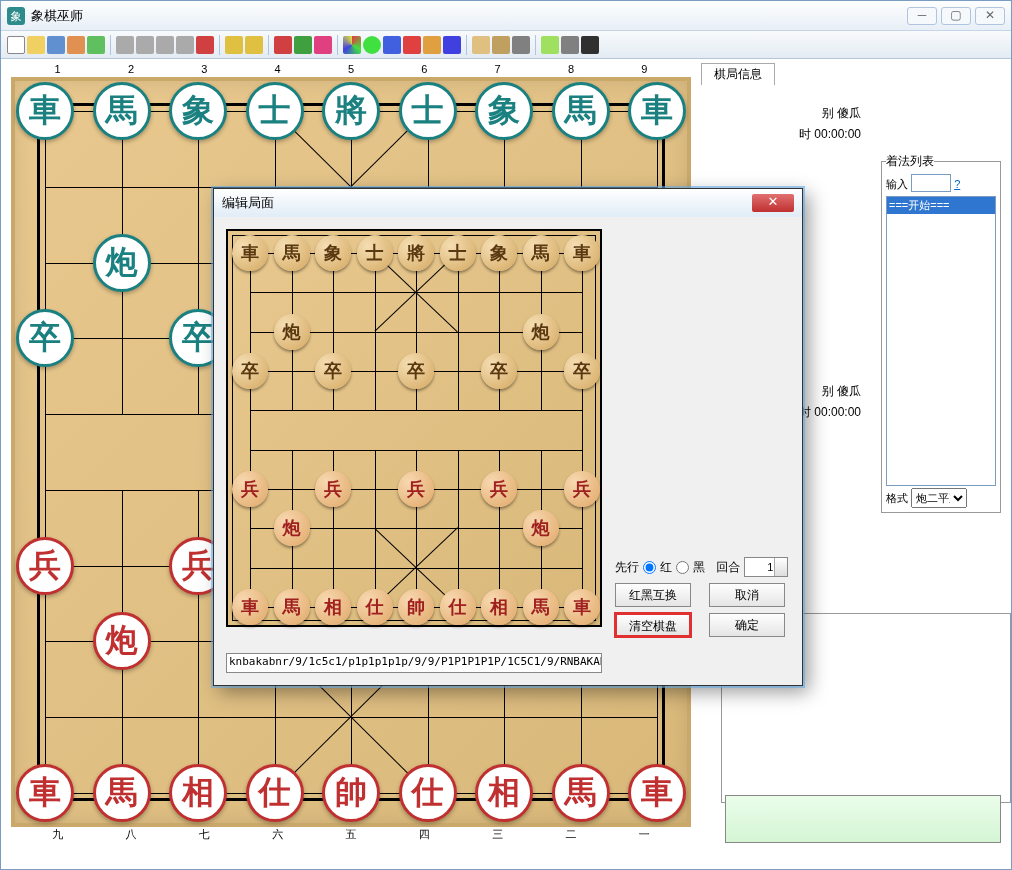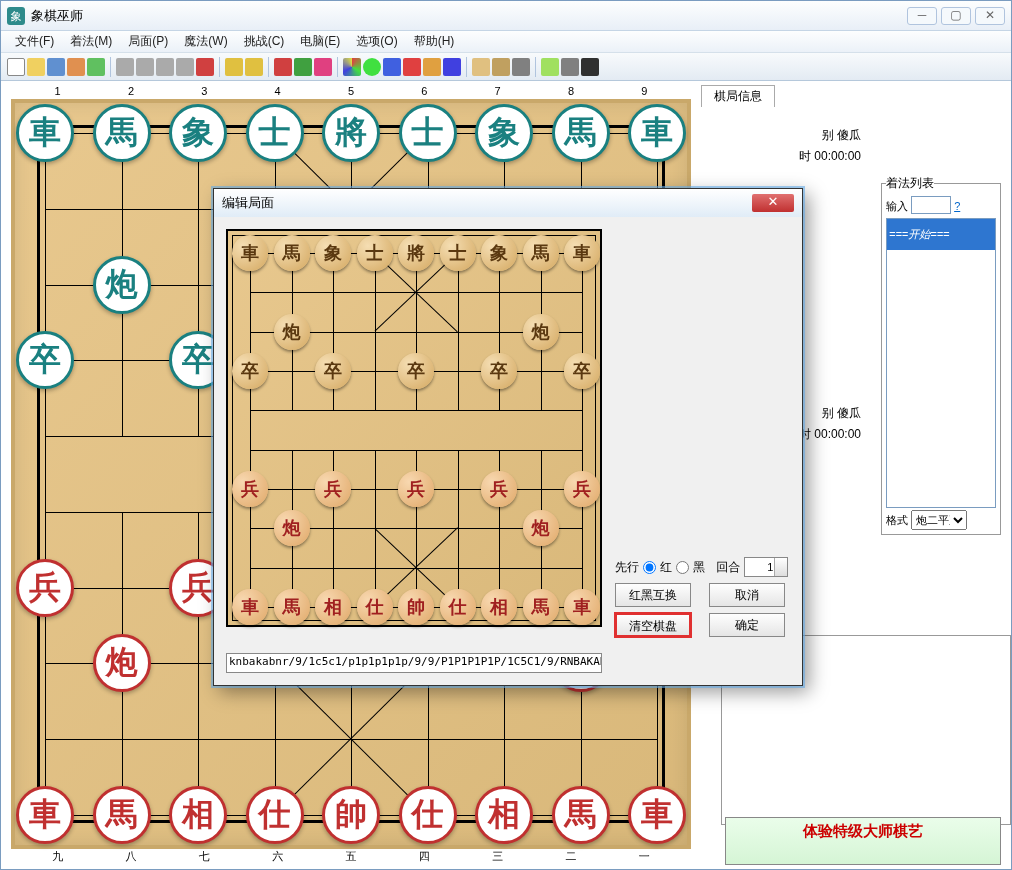--- a/index.html
+++ b/index.html
@@ -31,21 +31,21 @@
 .pb { color: #1a8080; border-color: #1a8080; }
 .pr { color: #c03030; border-color: #c03030; }
 
 .right-panel { position: absolute; left: 700px; top: 4px; width: 300px; height: 780px; }
 .tab { display: inline-block; padding: 2px 12px; border: 1px solid #aaa; border-bottom: none; background: #fff; font-size: 12px; }
 .info-box { border: 1px solid #999; padding: 8px; height: 60px; font-size: 12px; text-align: center; padding-top: 30px; }
 .side-text { font-size: 12px; margin: 4px 0; }
 .moves-panel { position: absolute; right: 0; top: 90px; width: 120px; }
 .moves-panel fieldset { border: 1px solid #999; padding: 4px; }
 .moves-list { background: #fff; border: 1px solid #7a9cc0; height: 290px; margin-top: 4px; }
-.moves-list .sel { background: #2e76d0; color: #fff; padding: 8px 2px; font-size: 11px; font-style: italic; }
+.moves-list .sel { background: #2e76d0; color: #fff; padding: 1px 2px; font-size: 11px; }
 .inp { border: 1px solid #7a9cc0; height: 18px; width: 40px; }
 .format-sel { width: 56px; height: 20px; font-size: 11px; }
 .bottom-text { position: absolute; bottom: 40px; right: -10px; border: 1px solid #999; width: 290px; height: 190px; }
 .banner { position: absolute; bottom: 0; right: 0; width: 276px; height: 48px; border: 1px solid #888; background: linear-gradient(#eafdea, #d5f5d5); text-align: center; padding-top: 4px; }
 .banner .l1 { color: #0a7a0a; font-size: 15px; font-weight: bold; }
 .banner .l2 { color: #c00; font-size: 15px; font-weight: bold; }
 
 
 .dialog { position: absolute; left: 213px; top: 188px; width: 590px; height: 498px; background: #f0f0f0; border: 1px solid #333; box-shadow: 0 0 0 2px rgba(100,170,230,0.6), 6px 6px 18px rgba(0,0,0,0.4); z-index: 100; }
 .dlg-title { height: 28px; background: linear-gradient(#fff, #e0ecf7); display: flex; align-items: center; padding: 12px 8px; font-size: 13px; }
@@ -70,30 +70,20 @@
 
 <div class="window">
   <div class="titlebar">
     <div class="app-icon">象</div>
     <div class="title">象棋巫师</div>
     <div class="win-btns">
       <div class="win-btn">─</div>
       <div class="win-btn">▢</div>
       <div class="win-btn">✕</div>
     </div>
-  </div>
-  <div class="menubar">
-    <span>文件(F)</span>
-    <span>着法(M)</span>
-    <span>局面(P)</span>
-    <span>魔法(W)</span>
-    <span>挑战(C)</span>
-    <span>电脑(E)</span>
-    <span>选项(O)</span>
-    <span>帮助(H)</span>
   </div>
   <div class="toolbar">
     <span class="tbtn" style="background:#fff;border:1px solid #888"></span>
     <span class="tbtn" style="background:#f0d060"></span>
     <span class="tbtn" style="background:#6090d0"></span>
     <span class="tbtn" style="background:#e09050"></span>
     <span class="tbtn" style="background:#60c060"></span>
     <span class="tsep"></span>
     <span class="tbtn" style="background:#aaa"></span>
     <span class="tbtn" style="background:#aaa"></span>
@@ -233,21 +223,20 @@
           <div class="moves-list">
             <div class="sel">===开始===</div>
           </div>
           <div style="font-size:11px;margin-top:2px"><span>格式</span> <select class="format-sel"><option>炮二平五</option></select></div>
         </fieldset>
       </div>
 
       <div class="bottom-text"></div>
 
       <div class="banner">
-        <div class="l2">体验特级大师棋艺</div>
       </div>
     </div>
   </div>
 </div>
 
 <div class="dialog">
   <div class="dlg-title">
     <span>编辑局面</span>
     <span class="sp"></span>
     <span class="dlg-close">✕</span>

